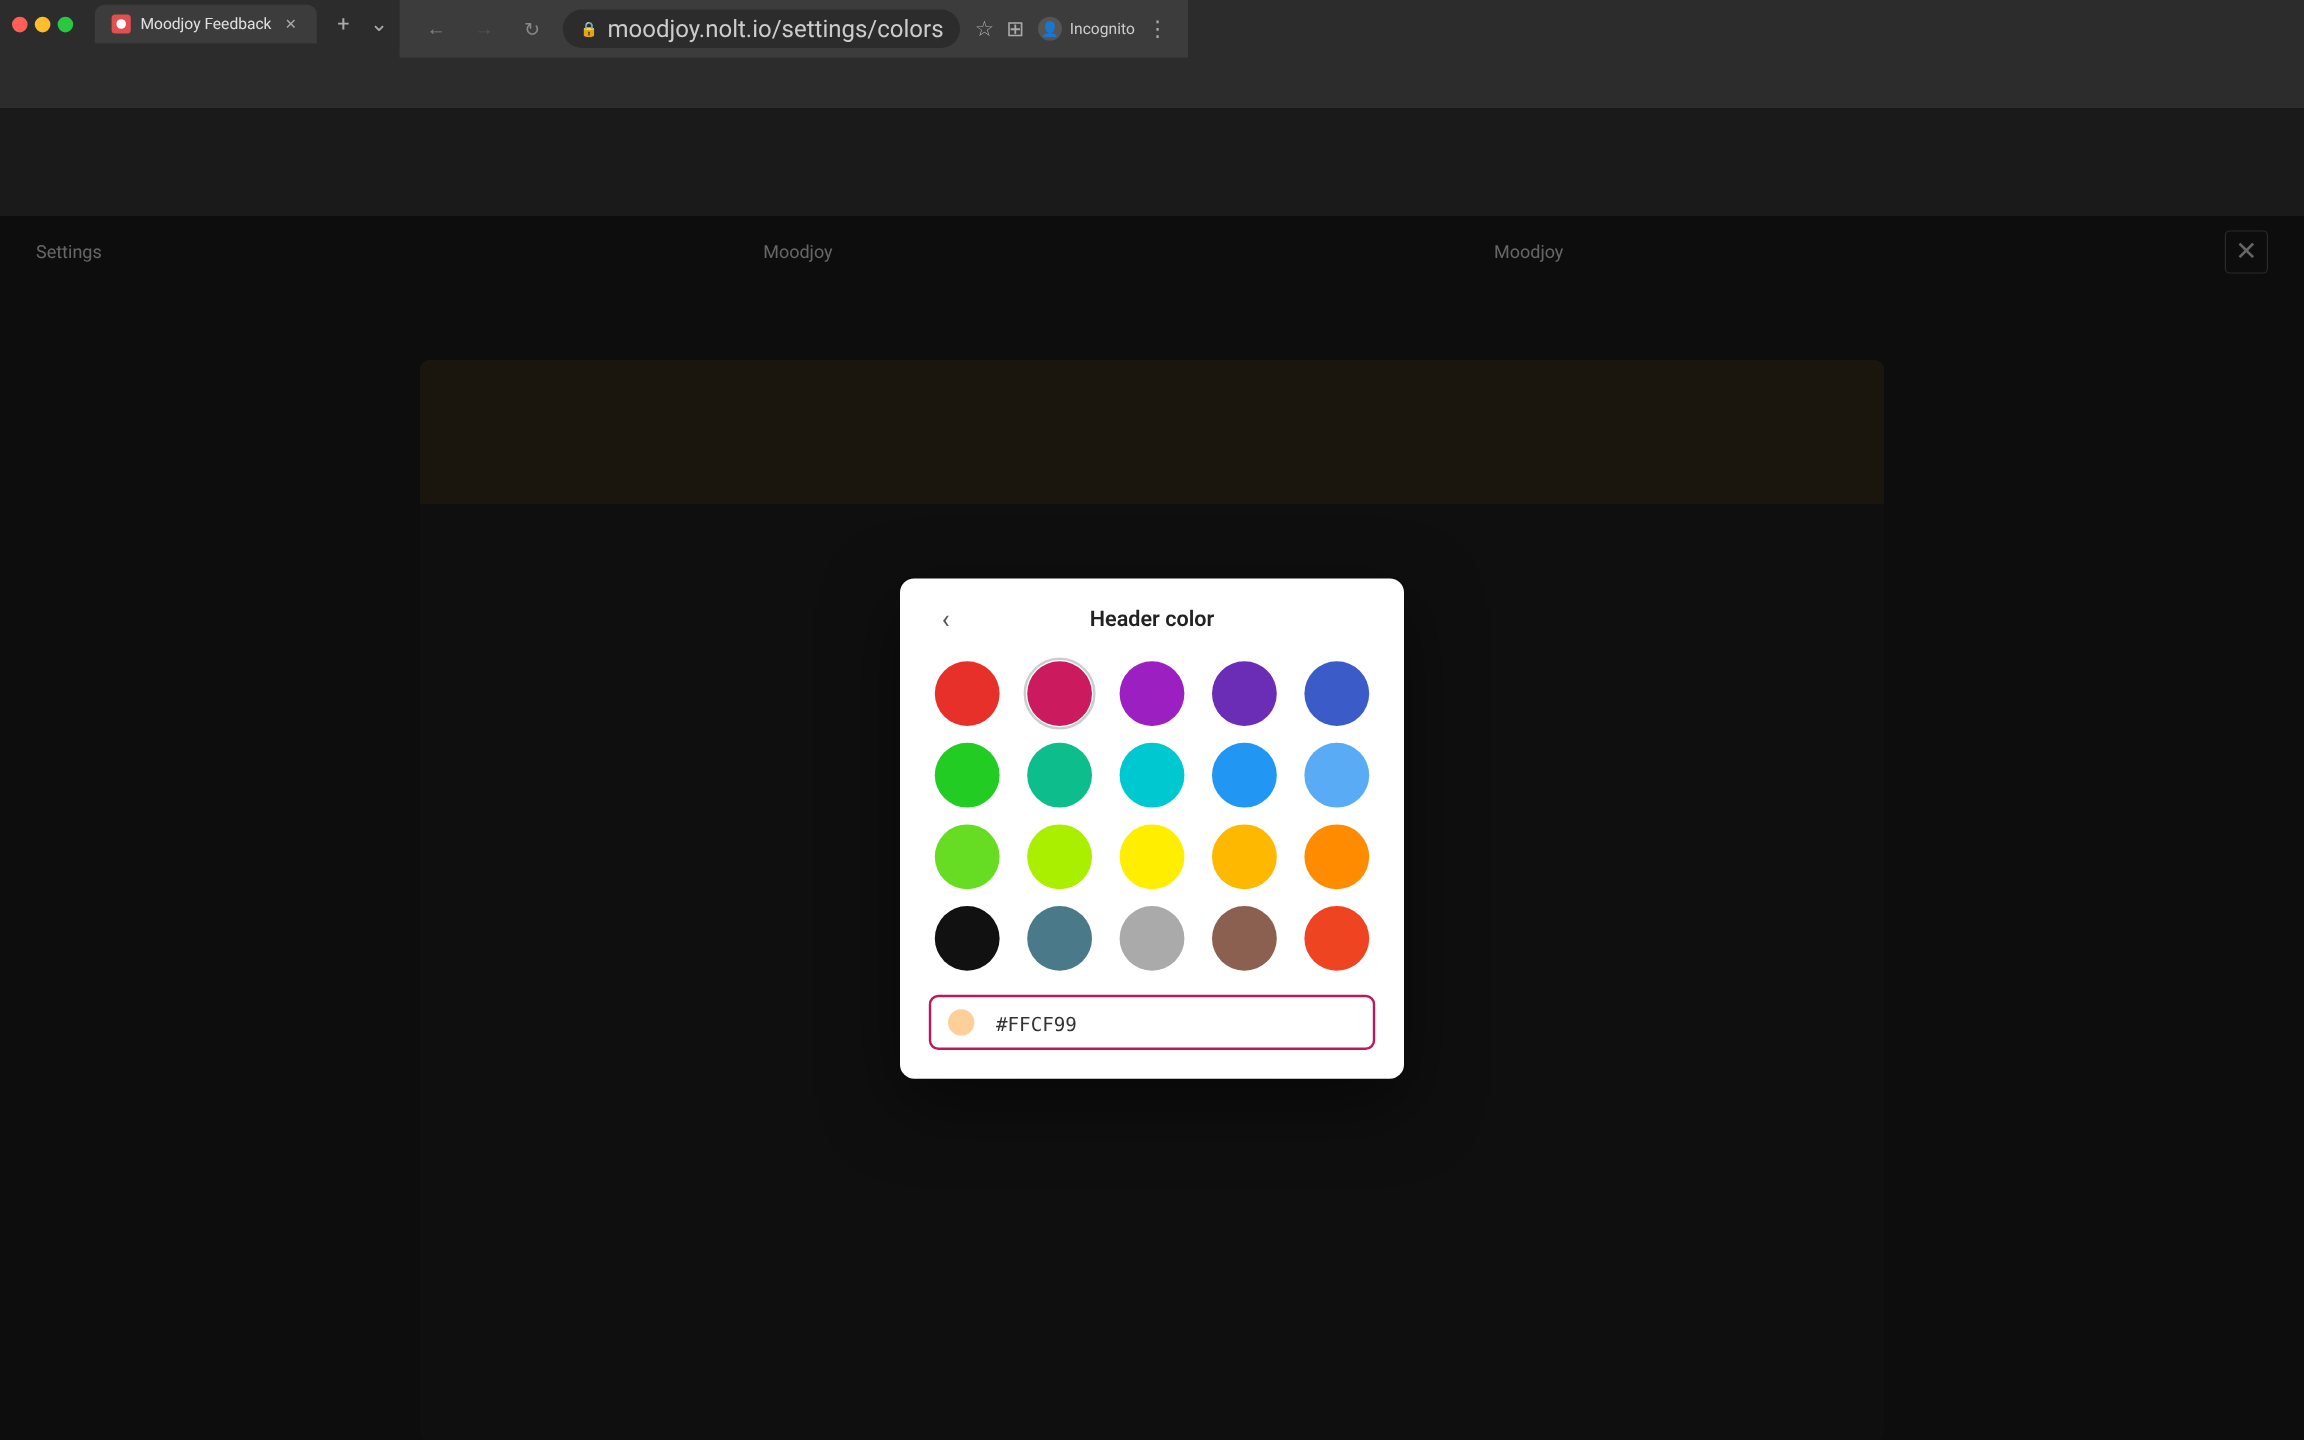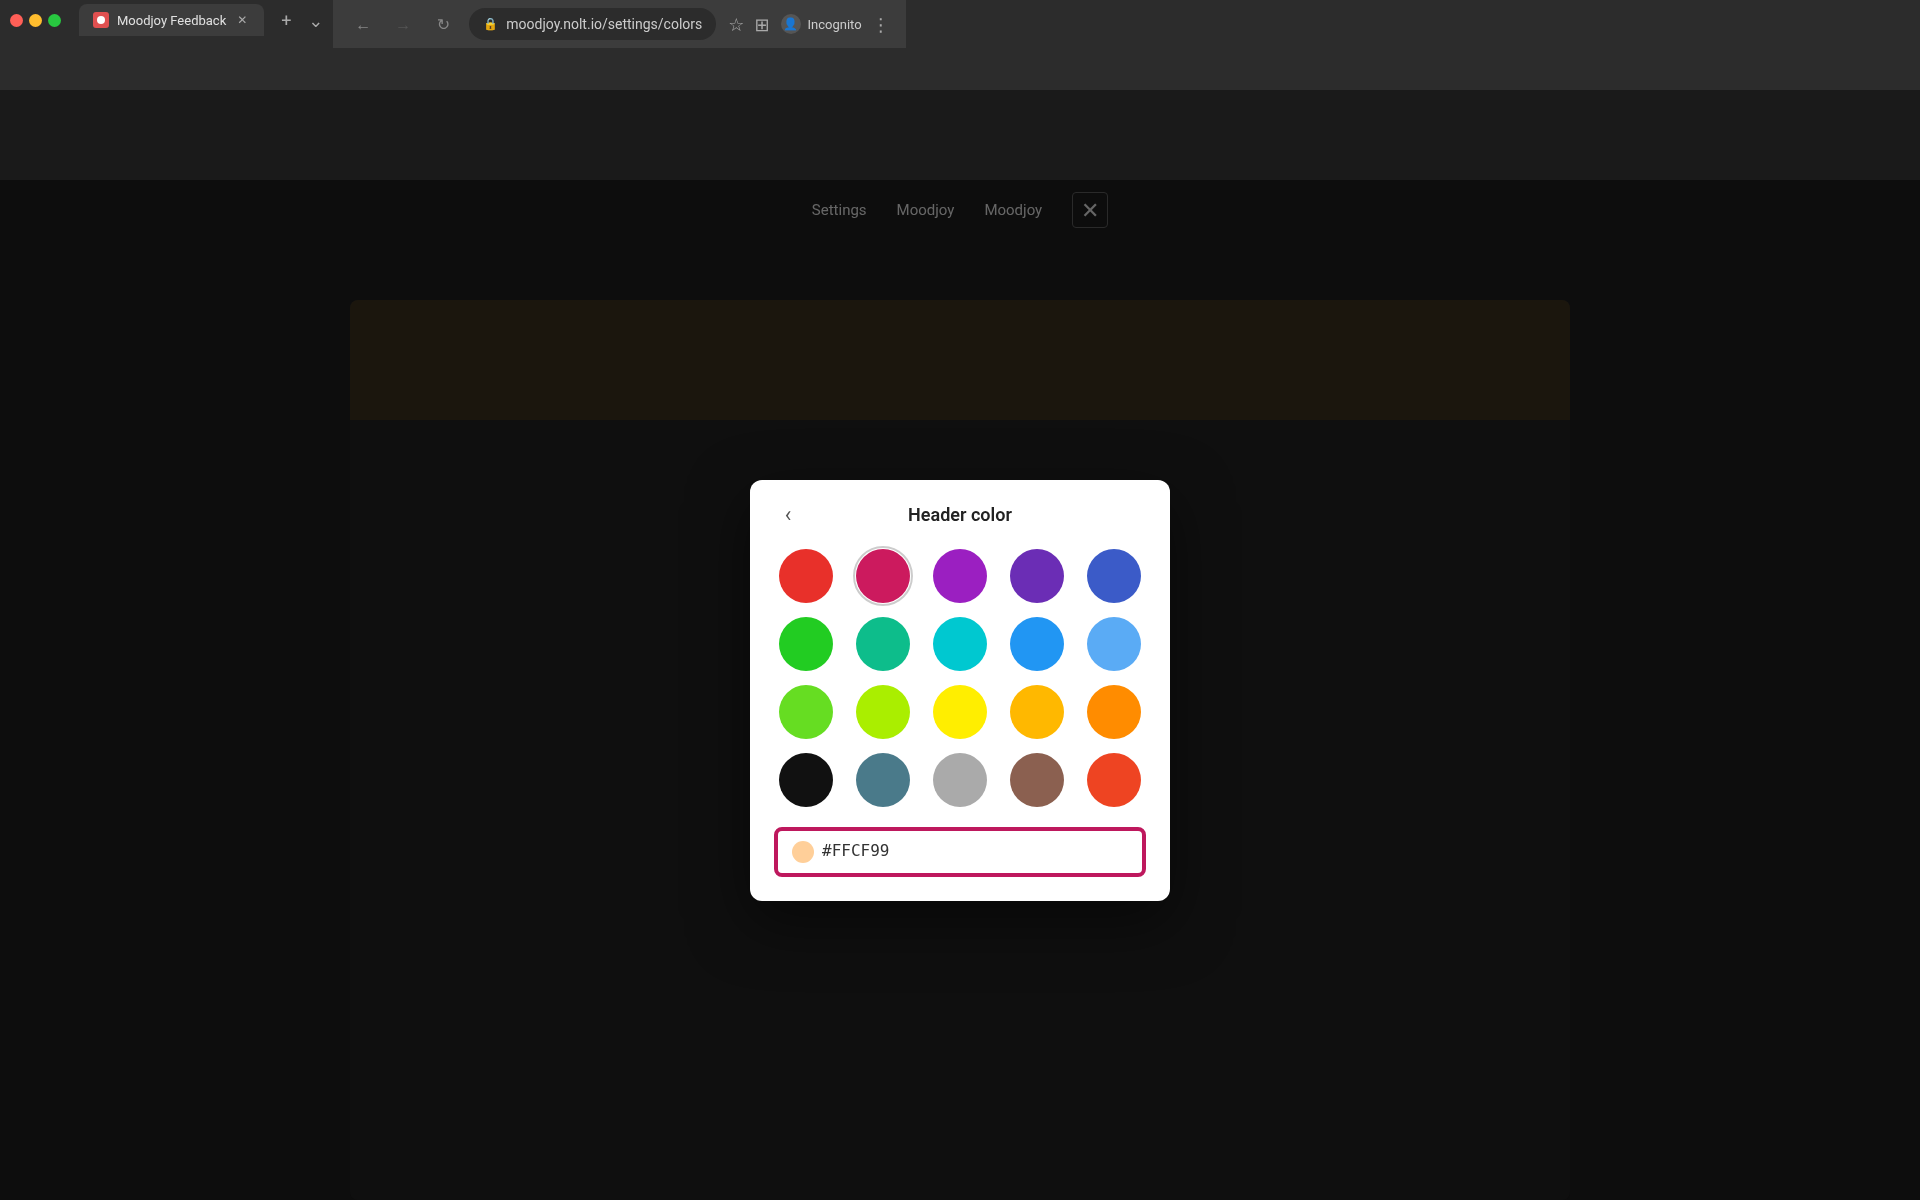--- a/index.html
+++ b/index.html
@@ -165,21 +165,21 @@
 
     
     .top-nav {
       position: absolute;
       top: 90px;
       right: 0;
       left: 0;
       height: 60px;
       display: flex;
       align-items: center;
-      justify-content: center;
+      justify-content: space-between;
       padding: 0 30px;
       gap: 30px;
       z-index: 5;
     }
 
     .top-nav-link {
       color: #ccc;
       font-size: 15px;
       cursor: pointer;
       text-decoration: none;
@@ -302,23 +302,23 @@
       top: -3px;
       left: -3px;
       right: -3px;
       bottom: -3px;
       border-radius: 50%;
       border: 2px solid rgba(0,0,0,0.2);
     }
 
     .hex-input-row {
       display: flex;
-      align-items: flex-start;
-      gap: 8px;
-      border: 4px solid #be185d;
+      align-items: flex-end;
+      gap: 18px;
+      border: 2px solid #be185d;
       border-radius: 8px;
       padding: 10px 14px;
     }
 
     .hex-color-dot {
       width: 22px;
       height: 22px;
       border-radius: 50%;
       flex-shrink: 0;
     }
@@ -354,21 +354,21 @@
     </div>
     <div class="new-tab">+</div>
     <div style="margin-left:auto;color:#aaa;font-size:18px;cursor:pointer;">⌄</div>
   </div>
   <div class="nav-bar">
     <div class="nav-btn">←</div>
     <div class="nav-btn" style="color:#555;">→</div>
     <div class="nav-btn">↻</div>
     <div class="address-bar">
       <span class="lock-icon">🔒</span>
-      <span style="font-size:14px;color:#ccc;">moodjoy.nolt.io/settings/colors</span>
+      <span style="font-size:20px;color:#ccc;">moodjoy.nolt.io/settings/colors</span>
     </div>
     <div class="nav-right">
       <span style="font-size:18px;cursor:pointer;">☆</span>
       <span style="font-size:18px;cursor:pointer;">⊞</span>
       <div class="incognito-badge">
         <svg width="22" height="22" viewBox="0 0 22 22">
             <circle cx="11" cy="11" r="10" fill="#555"></circle>
             <text x="11" y="15" text-anchor="middle" fill="#ccc" font-size="12">👤</text>
           </svg>
         <span>Incognito</span>

